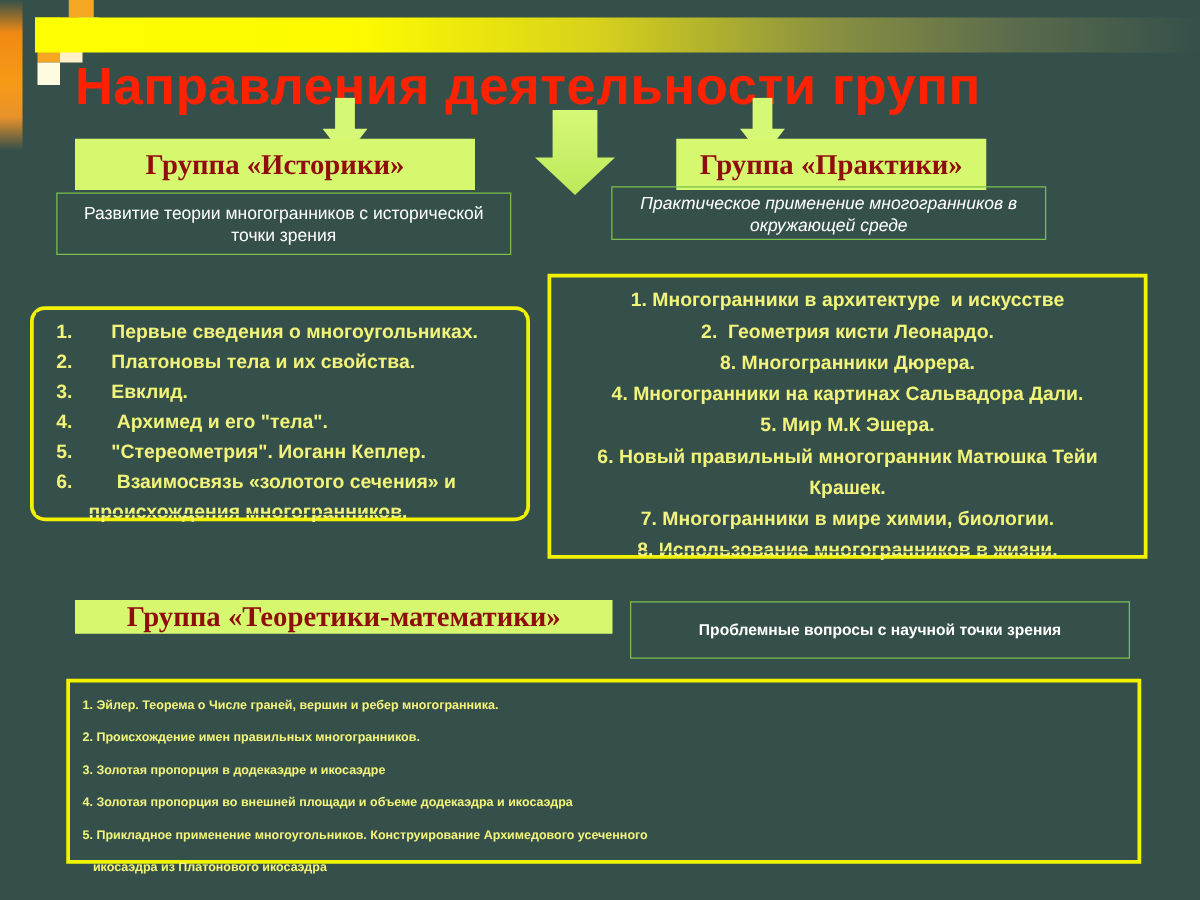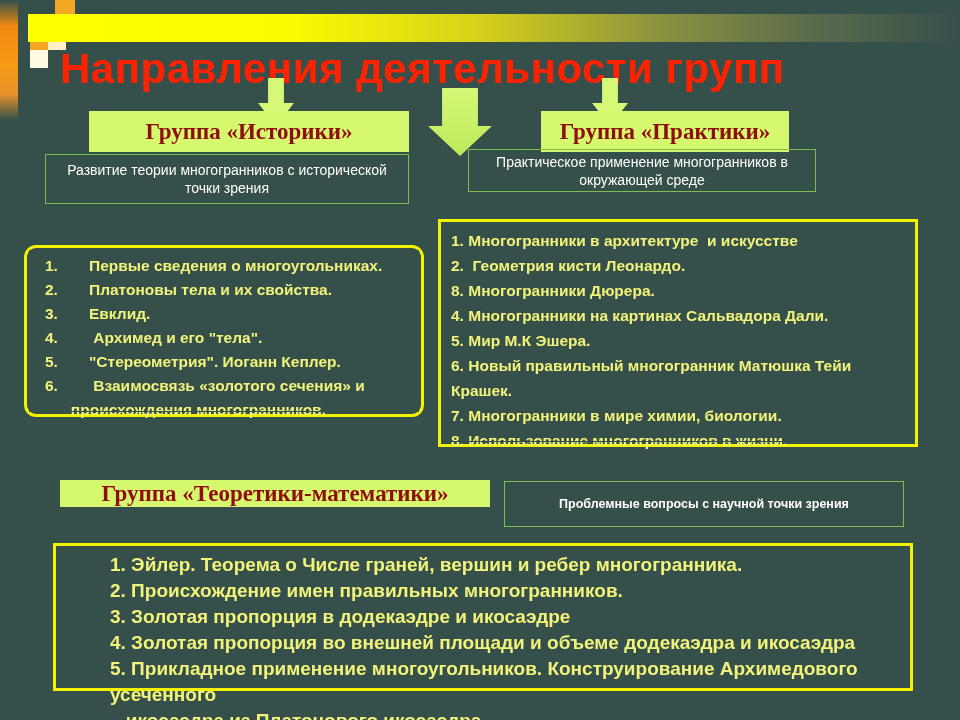--- a/index.html
+++ b/index.html
@@ -102,21 +102,20 @@
     font-weight: bold;
     color: #8f0d0d;
     text-align: center;
   }
   #plate-historians {
     left: 60px;
     top: 111px;
     width: 320px;
     height: 41px;
     font-size: 23px;
-    margin-left: 29px;
   }
   #plate-practitioners {
     left: 541px;
     top: 111px;
     width: 248px;
     height: 41px;
     font-size: 23px;
   }
   #plate-theorists {
     left: 60px;
@@ -141,24 +140,25 @@
     line-height: 18px;
     padding: 4px 8px;
   }
   #desc-historians {
     left: 45px;
     top: 154px;
     width: 364px;
     height: 50px;
   }
   #desc-practitioners {
-    left: 468px;
+    left: 489px;
     top: 149px;
     width: 348px;
     height: 43px;
+    font-style: italic;
   }
   #desc-theorists {
     left: 504px;
     top: 481px;
     width: 400px;
     height: 46px;
     font-size: 12.5px;
     font-weight: bold;
   }
 
@@ -200,36 +200,36 @@
   #list-historians .num {
     display: inline-block;
     width: 44px;
   }
 
   #list-practitioners {
     left: 438px;
     top: 219px;
     width: 480px;
     height: 228px;
+    text-align: center;
   }
   #list-practitioners .list-item {
     font-size: 15.5px;
     line-height: 25px;
   }
 
   #list-theorists {
     left: 53px;
     top: 543px;
     width: 860px;
     height: 148px;
   }
   #list-theorists .list-item {
-    font-size: 19px;
+    font-size: 10px;
     line-height: 26px;
-    margin-left: 44px;
   }
 </style>
 </head>
 <body>
 
 <div id="slide">
 
   <div class="deco-gradbar"></div>
   <div class="deco-sq" style="left:28px; top:14px; width:20px; height:20px; background:#ffff00;"></div>
   <div class="deco-sq" style="left:48px; top:14px; width:16px; height:16px; background:#35504a;"></div>

